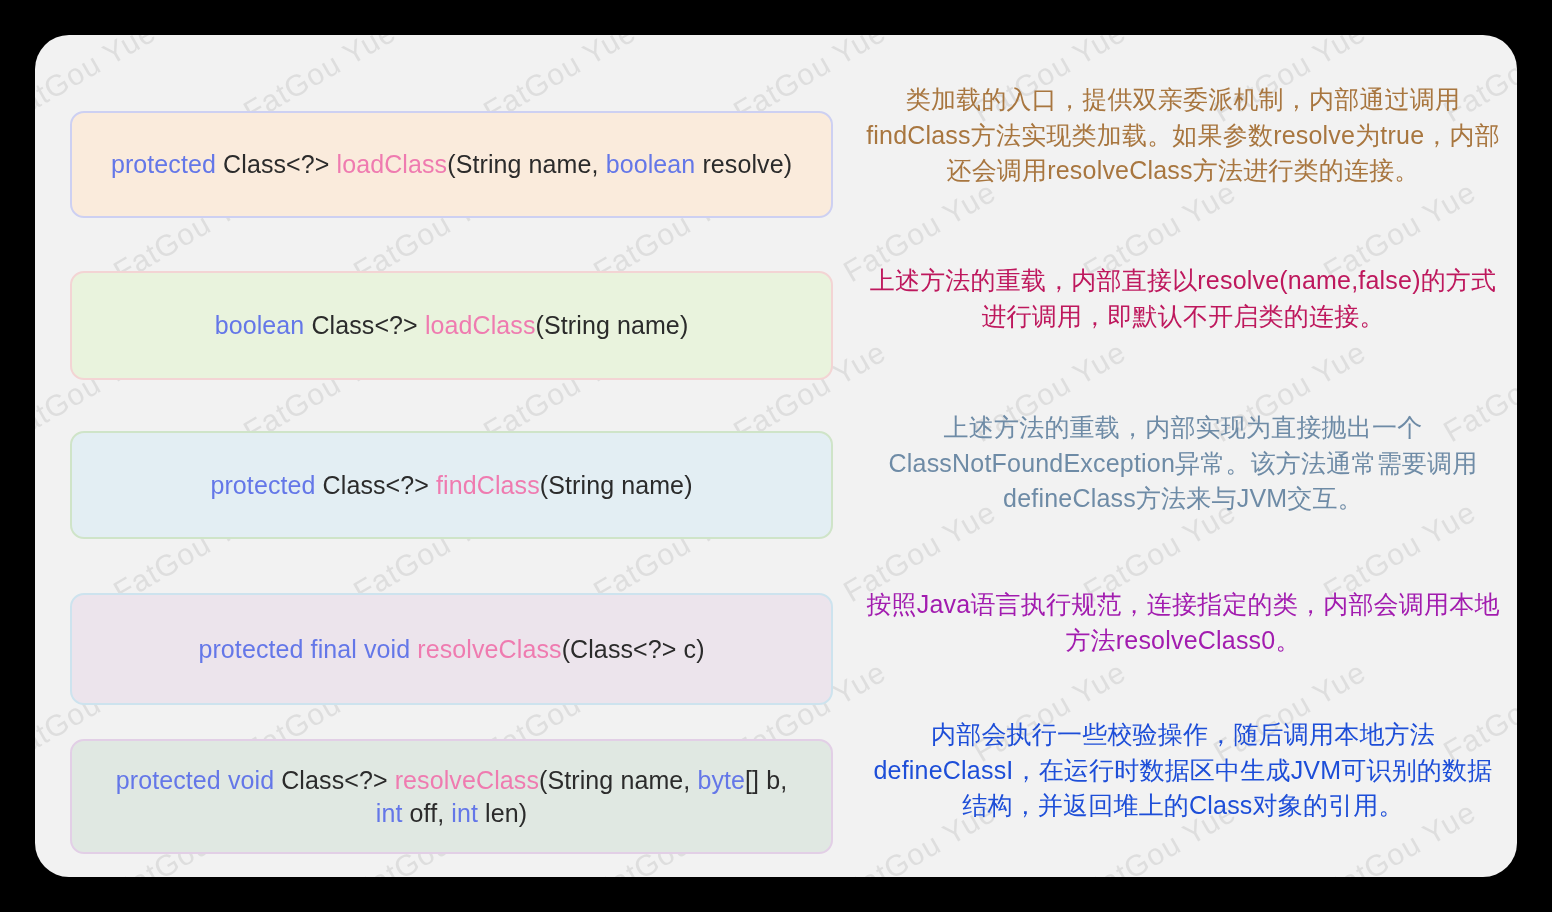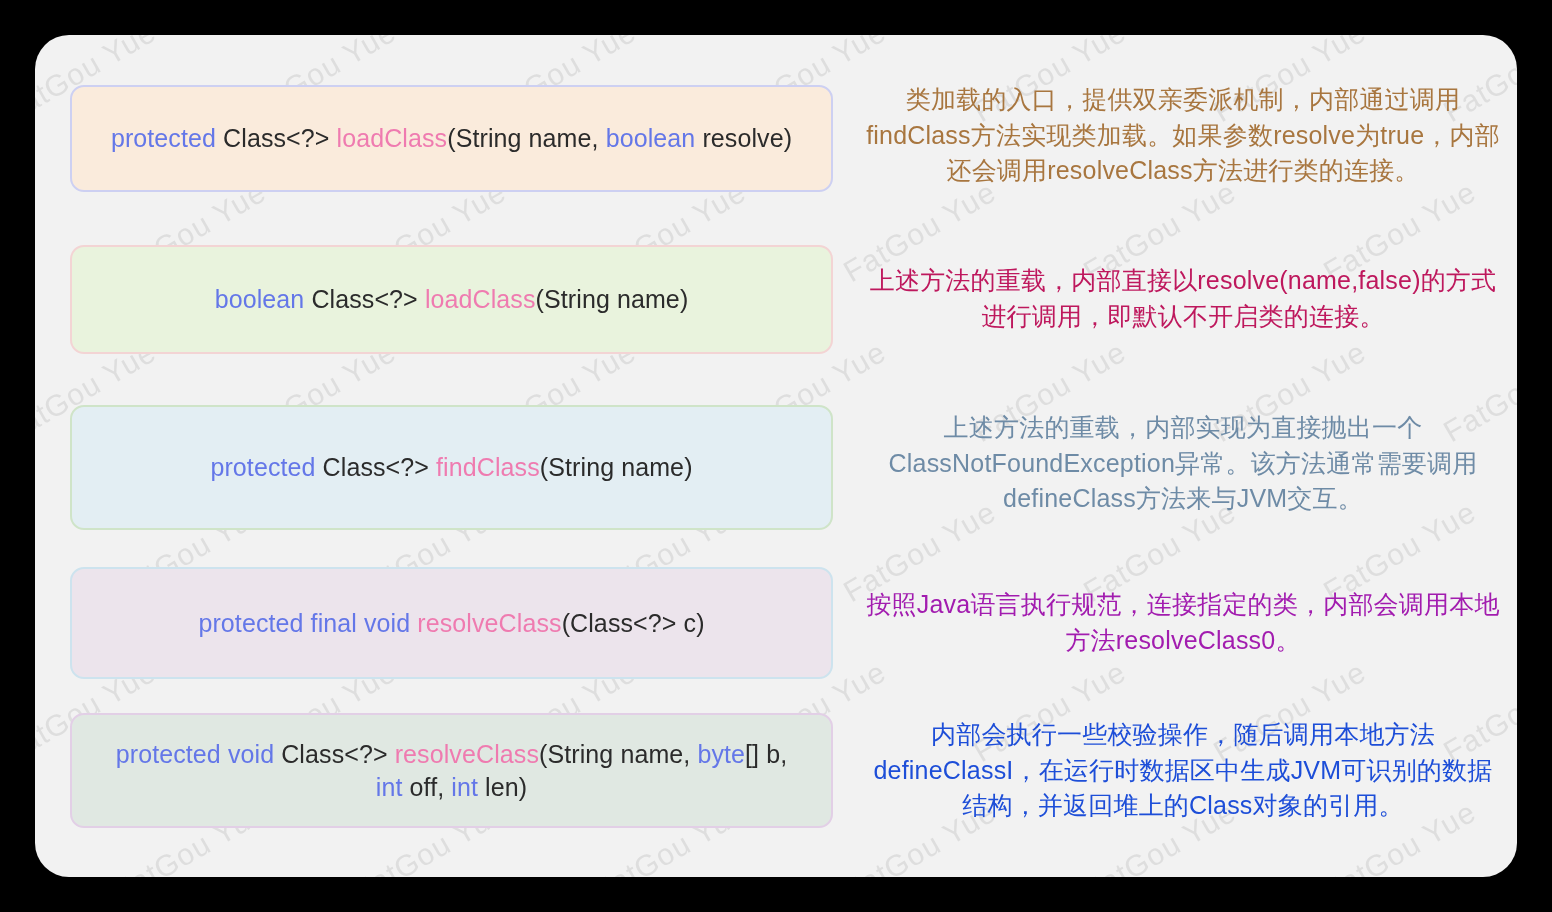--- a/index.html
+++ b/index.html
@@ -58,20 +58,21 @@
     position: absolute;
     left: 35px;
     width: 763px;
     border-radius: 14px;
     border: 2px solid transparent;
     display: flex;
     align-items: center;
     justify-content: center;
     text-align: center;
     padding: 10px 18px;
+    margin-top: 26px;
   }
 
   .sig {
     font-family: "Liberation Sans", "DejaVu Sans", sans-serif;
     font-size: 25px;
     line-height: 1.32;
     color: #2b2b2b;
     letter-spacing: 0.1px;
   }
   .kw   { color: #6477e8; }
@@ -139,21 +140,21 @@
 
     <div class="rows">
         <div class="card" style="top: 50px; height: 107px; background: rgb(250, 235, 220); border-color: rgb(205, 208, 242);">
           <div class="sig"><span class="kw">protected</span><span class="typ"> Class&lt;?&gt; </span><span class="mth">loadClass</span><span class="typ">(String name, </span><span class="kw">boolean</span><span class="typ"> resolve)</span></div>
         </div>
         <div class="desc" style="top: 47px; color: rgb(168, 118, 63);">类加载的入口，提供双亲委派机制，内部通过调用findClass方法实现类加载。如果参数resolve为true，内部还会调用resolveClass方法进行类的连接。</div>
         <div class="card" style="top: 210px; height: 109px; background: rgb(233, 243, 221); border-color: rgb(243, 212, 212);">
           <div class="sig"><span class="kw">boolean</span><span class="typ"> Class&lt;?&gt; </span><span class="mth">loadClass</span><span class="typ">(String name)</span></div>
         </div>
         <div class="desc" style="top: 228px; color: #be185d;">上述方法的重载，内部直接以resolve(name,false)的方式进行调用，即默认不开启类的连接。</div>
-        <div class="card" style="top: 370px; height: 125px; background: rgb(227, 238, 243); border-color: rgb(207, 228, 200);">
+        <div class="card" style="top: 370px; height: 108px; background: rgb(227, 238, 243); border-color: rgb(207, 228, 200);">
           <div class="sig"><span class="kw">protected</span><span class="typ"> Class&lt;?&gt; </span><span class="mth">findClass</span><span class="typ">(String name)</span></div>
         </div>
         <div class="desc" style="top: 375px; color: rgb(110, 139, 166);">上述方法的重载，内部实现为直接抛出一个ClassNotFoundException异常。该方法通常需要调用defineClass方法来与JVM交互。</div>
         <div class="card" style="top: 532px; height: 112px; background: rgb(236, 228, 236); border-color: rgb(205, 227, 238);">
           <div class="sig"><span class="kw">protected final void </span><span class="mth">resolveClass</span><span class="typ">(Class&lt;?&gt; c)</span></div>
         </div>
         <div class="desc" style="top: 552px; color: #a21caf;">按照Java语言执行规范，连接指定的类，内部会调用本地方法resolveClass0。</div>
         <div class="card" style="top: 678px; height: 115px; background: rgb(224, 232, 226); border-color: rgb(226, 207, 230);">
           <div class="sig"><span class="kw">protected void</span><span class="typ"> Class&lt;?&gt; </span><span class="mth">resolveClass</span><span class="typ">(String name, </span><span class="kw">byte</span><span class="typ">[] b,</span><br><span class="kw">int</span><span class="typ"> off, </span><span class="kw">int</span><span class="typ"> len)</span></div>
         </div>

